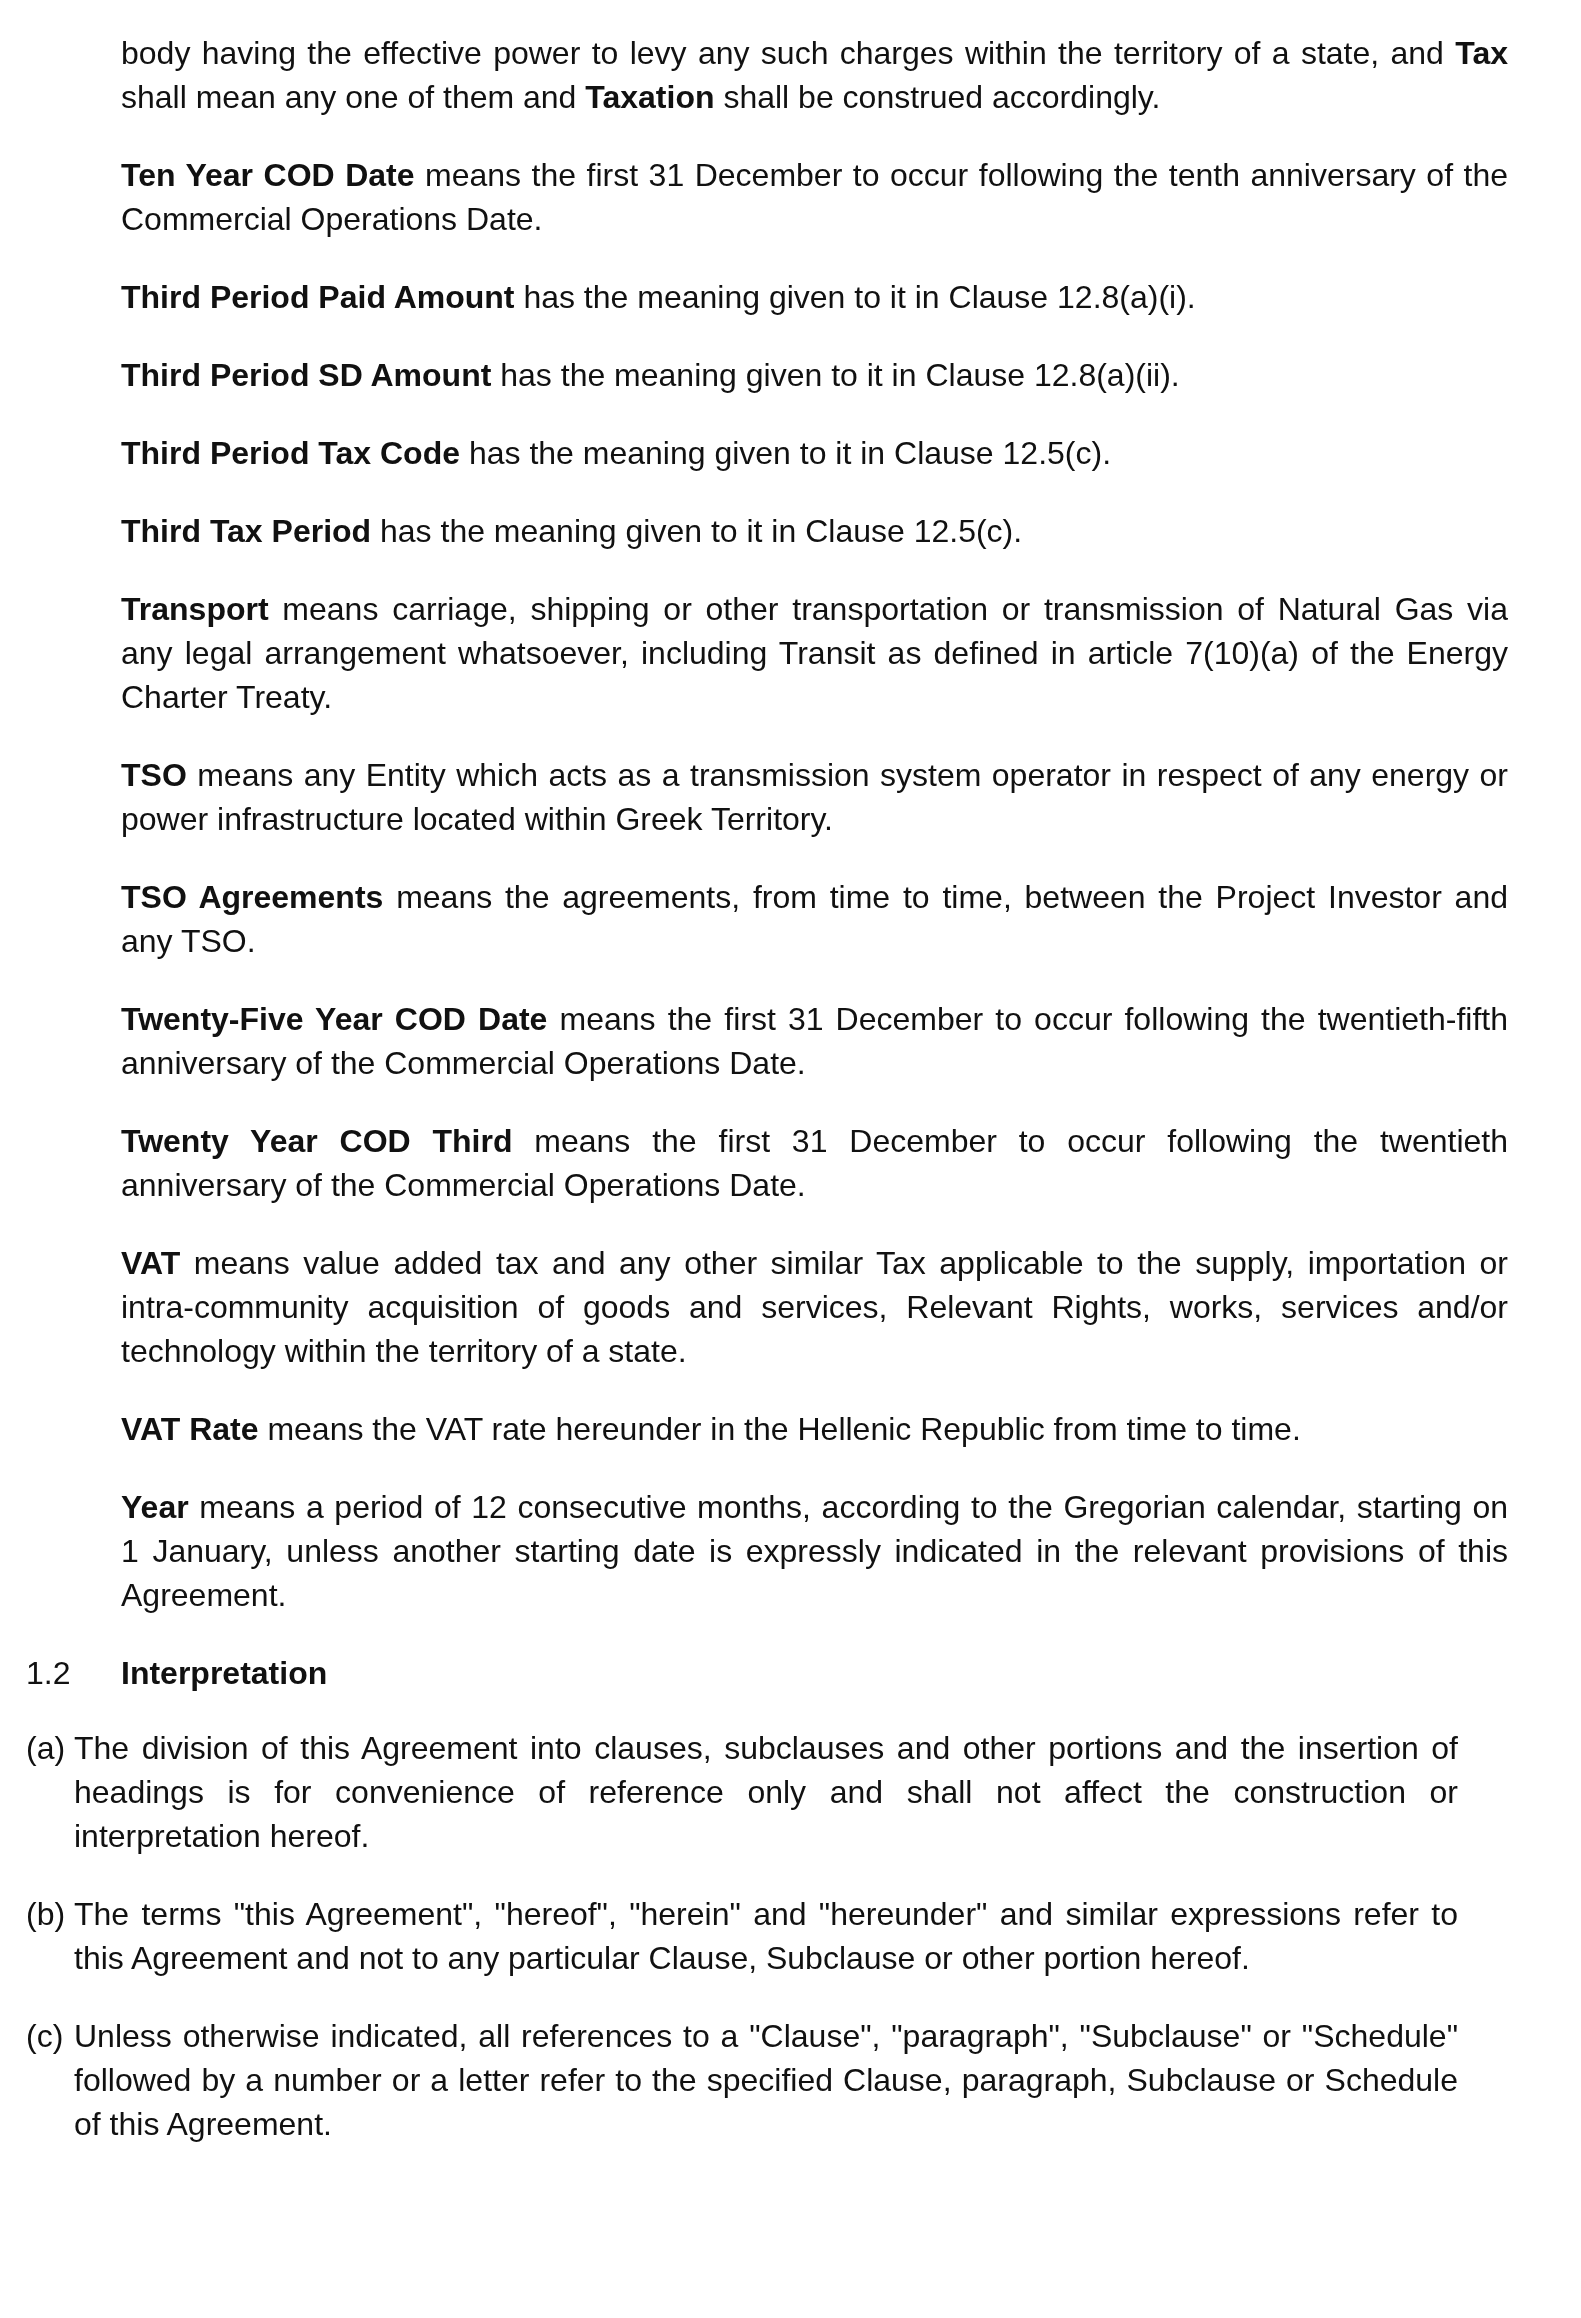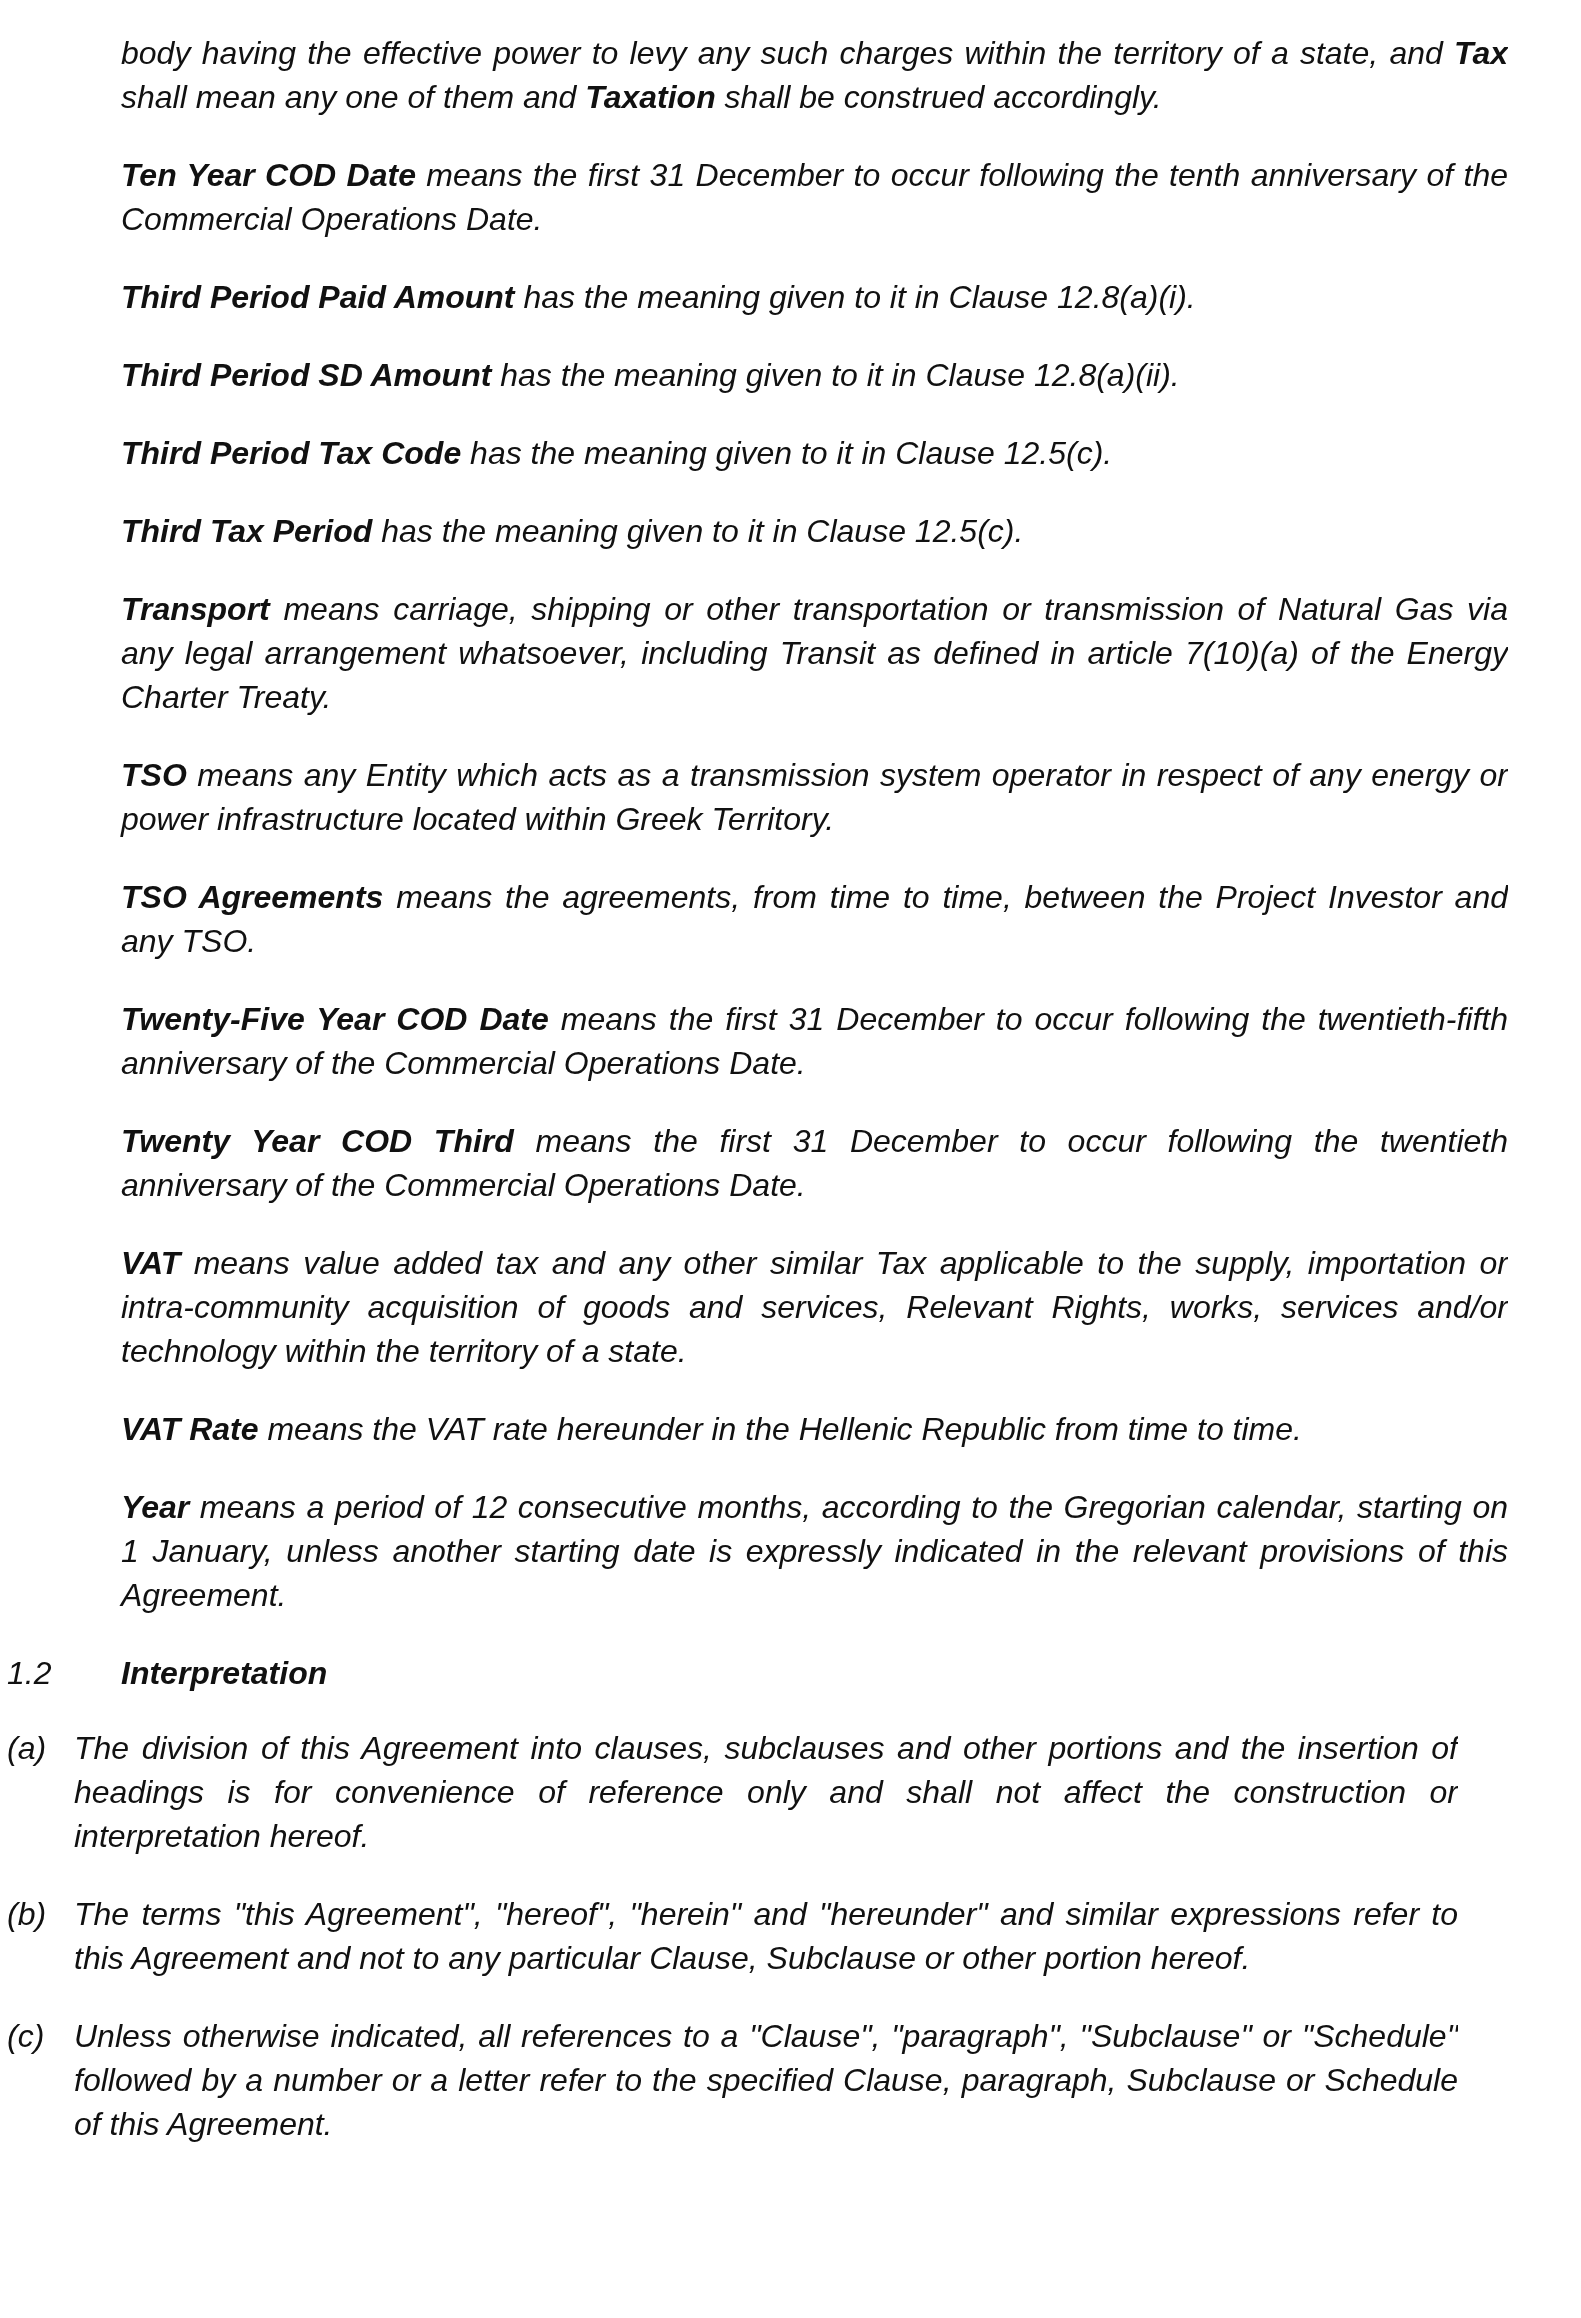--- a/index.html
+++ b/index.html
@@ -1,30 +1,30 @@
 <!DOCTYPE html>
 <html style="font-size:12.4px"><head>
 <meta charset="utf-8">
 <style>
   html, body { margin: 0; padding: 0; background: #ffffff; }
   body {
     width: 1581px; height: 2319px; position: relative; overflow: hidden;
     font-family: "Liberation Sans", sans-serif; color: #111111;
     font-size: 32px;
   }
-  .page { position: absolute; left: 0; top: 31px; width: 1368px; font-style: italic; }
+  .page { position: absolute; left: 0; top: 31px; width: 1368px; }
   .para { position: relative; margin: 0 0 34px 0; }
   .line {
     display: block; height: 44px; line-height: 44px; white-space: nowrap;
     margin-left: 121px; width: 1387px;
   }
   .line.j { text-align: justify; text-align-last: justify; white-space: normal; overflow: hidden; }
   .sub .line { margin-left: 74px; width: 1384px; }
   .num {
-    position: absolute; left: 7px; top: 0; height: 44px; line-height: 44px;
+    position: absolute; left: 26px; top: 0; height: 44px; line-height: 44px;
   }
   b, .bold { font-weight: bold; }
   .heading .line { font-weight: bold; }
   .heading { margin-bottom: 31px; }
 </style>
 </head>
 <body>
 
 <div class="page">
   <div id="continuation" class="para">

